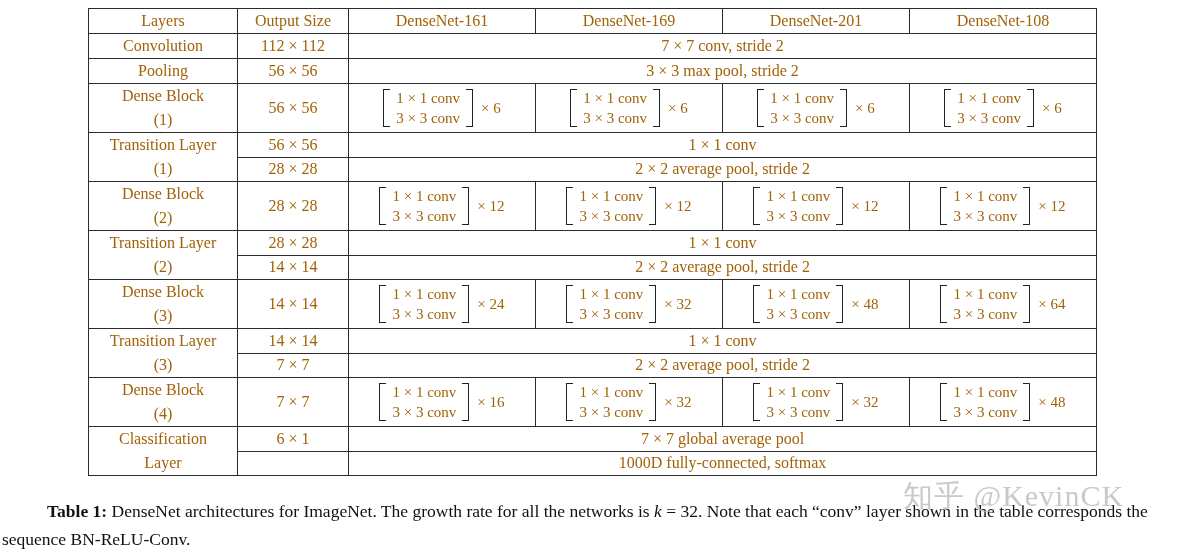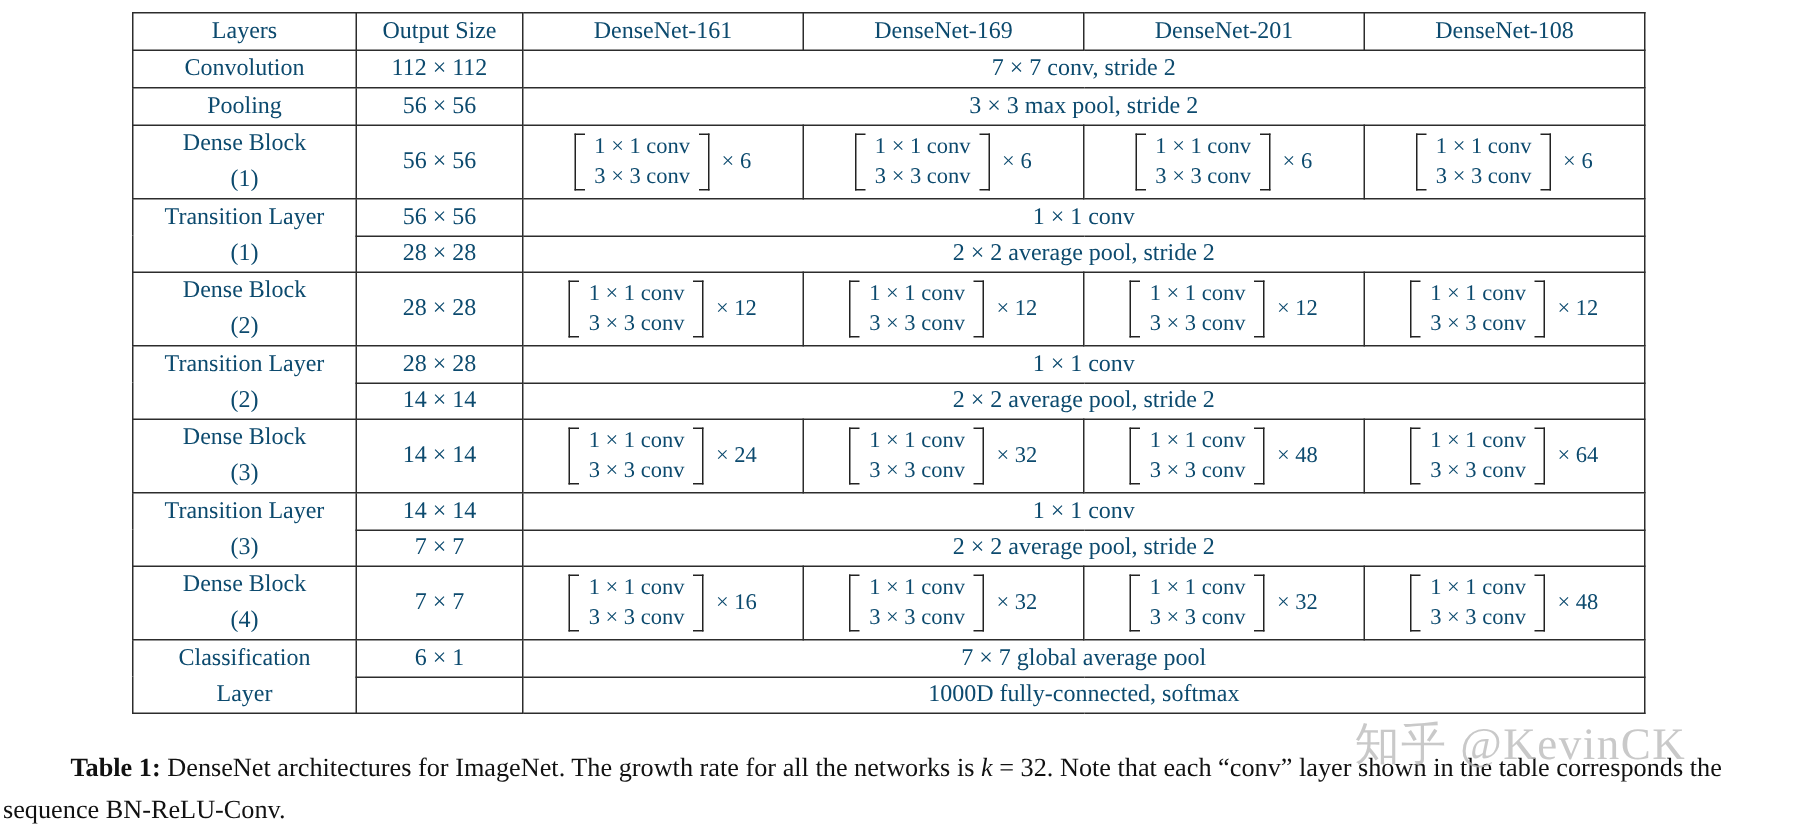--- a/index.html
+++ b/index.html
@@ -13,21 +13,21 @@
     overflow:hidden;
   }
   table.arch{
     position:absolute;
     left:88px;
     top:8px;
     width:1008px;
     border-collapse:collapse;
     table-layout:fixed;
     font-size:16px;
-    color:#0c4a6e;
+    color:#a16207;
   }
   table.arch td{
     border:1px solid #2c2c2c;
     text-align:center;
     vertical-align:middle;
     padding:0 2px;
     overflow:hidden;
     white-space:nowrap;
   }
   tr.h25{height:25px;}

